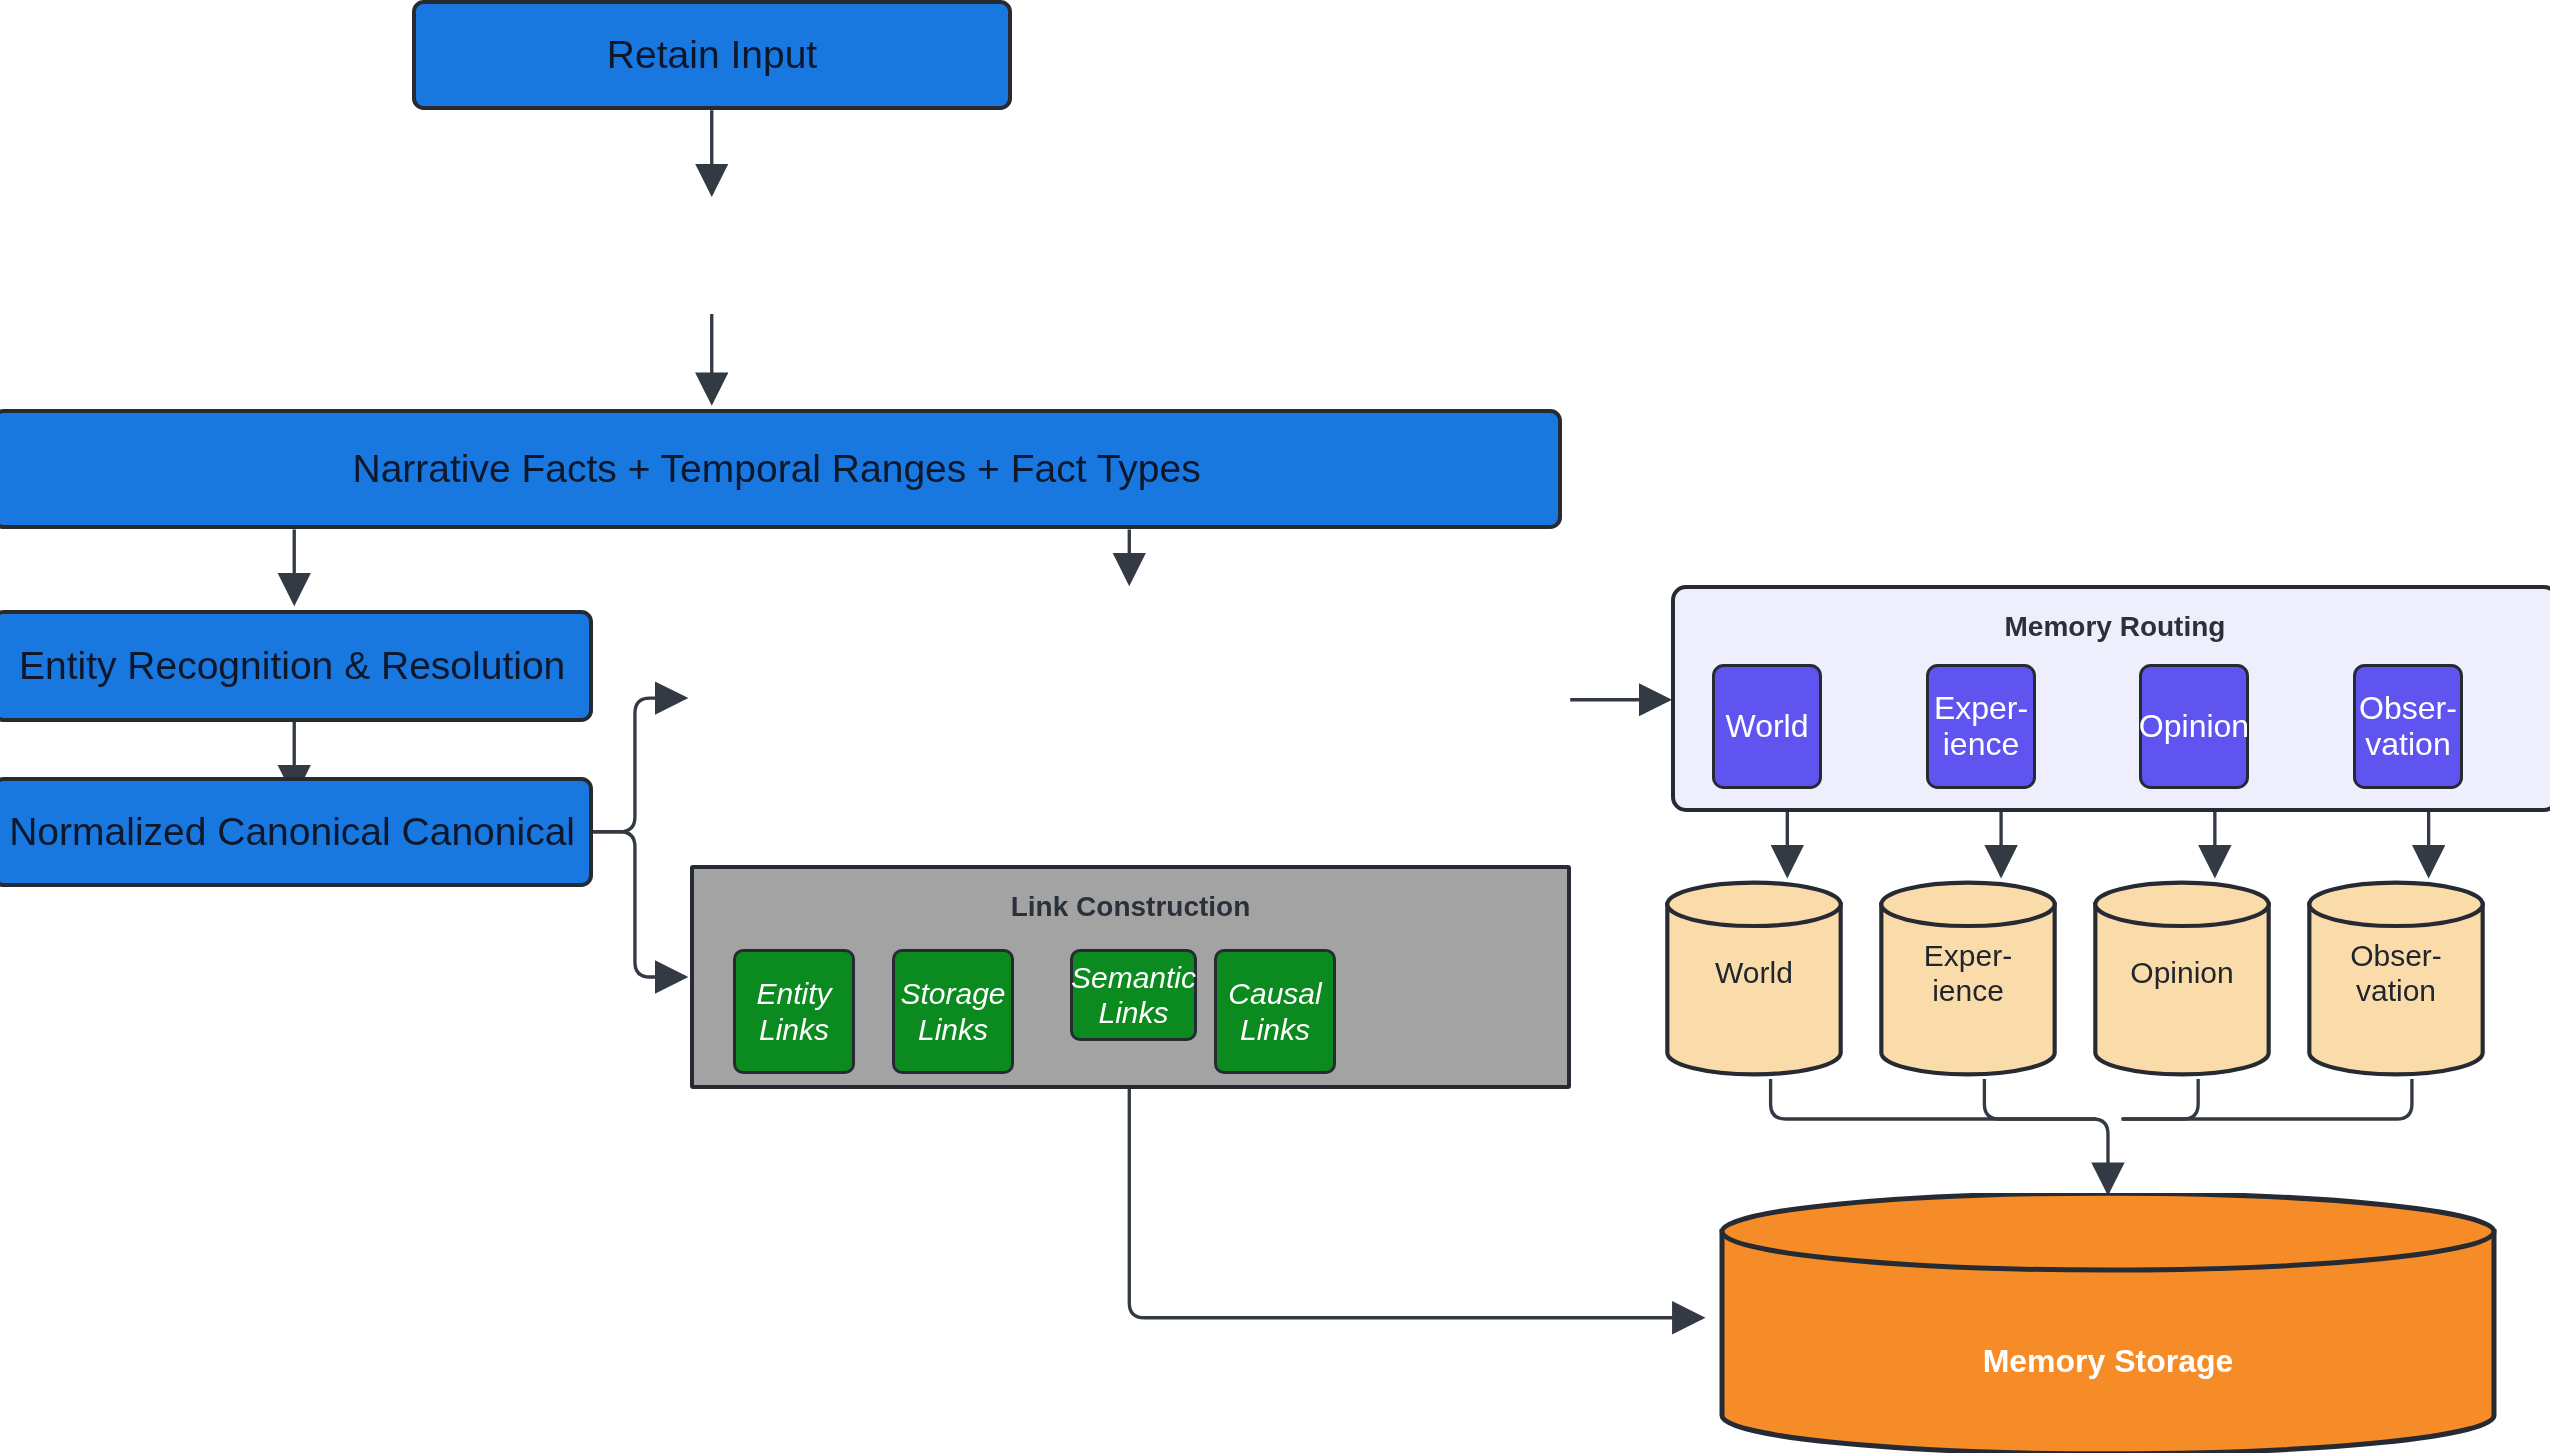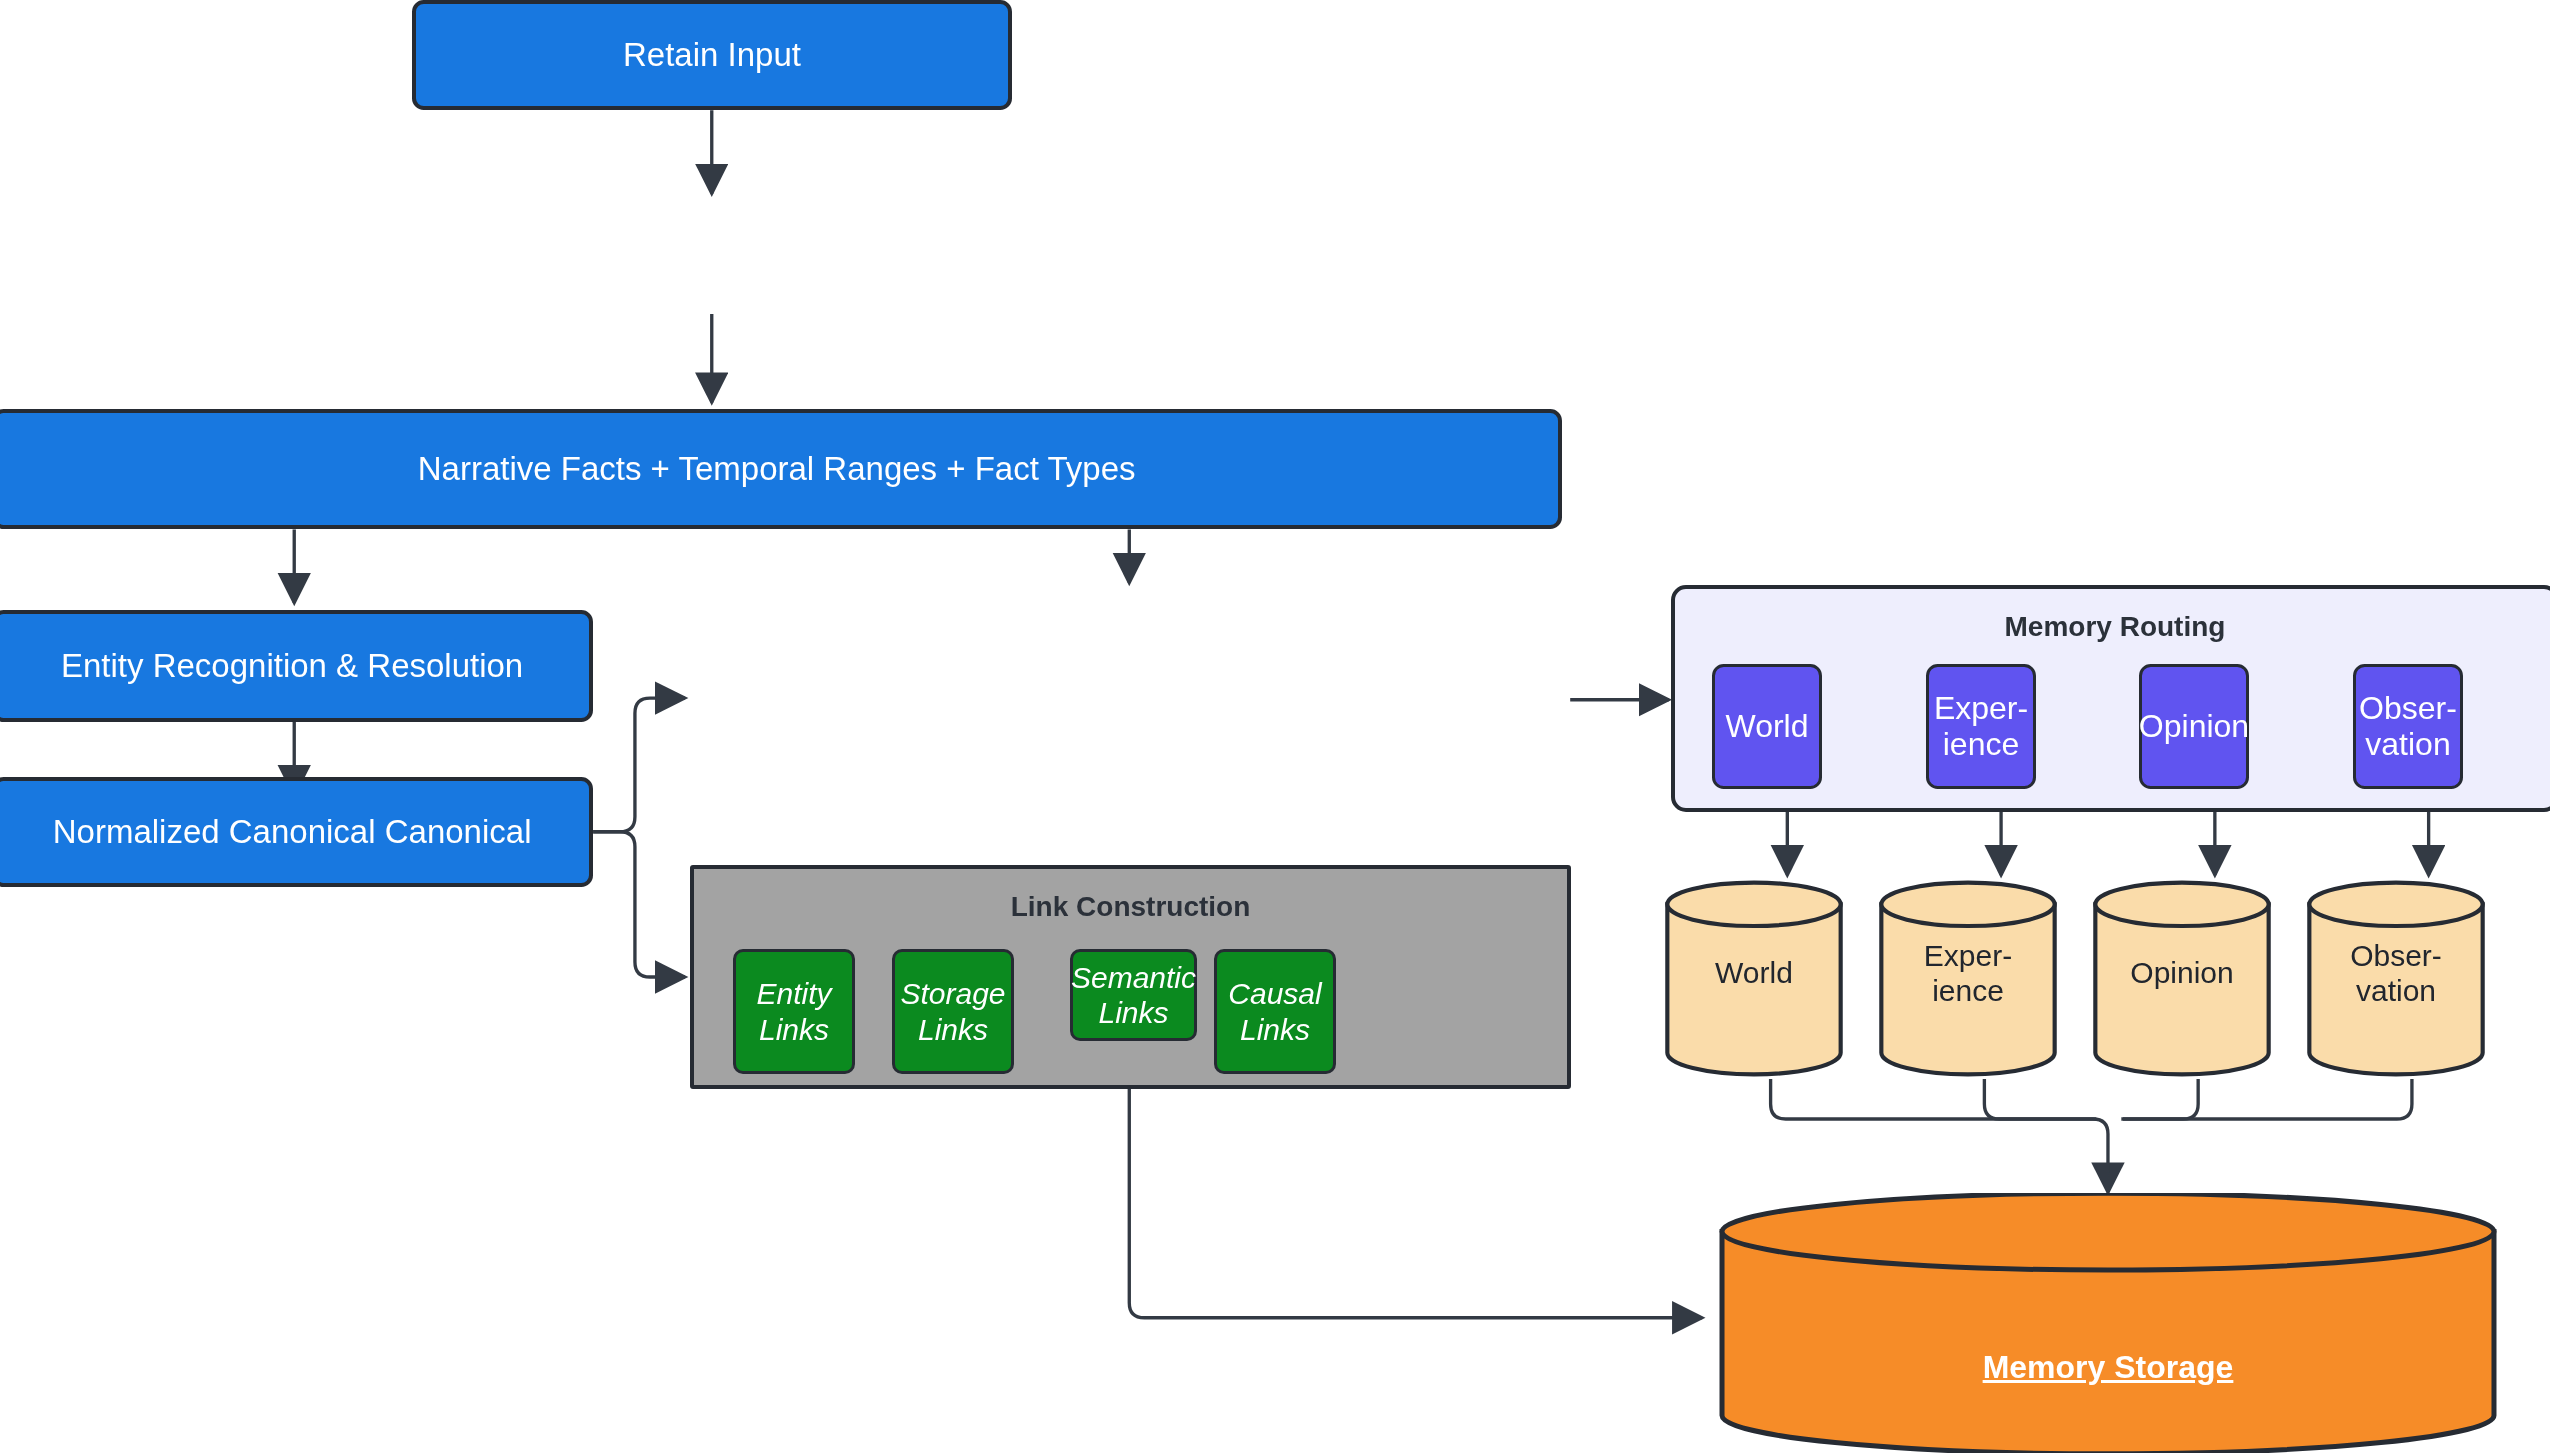--- a/index.html
+++ b/index.html
@@ -3,21 +3,21 @@
 <meta charset="utf-8">
 <style>
   html,body{margin:0;padding:0;background:#ffffff;}
   body{font-family:"Liberation Sans", sans-serif;}
   #stage{position:relative;width:2550px;height:1453px;background:#ffffff;overflow:hidden;}
   #edges{position:absolute;left:0;top:0;width:2550px;height:1453px;pointer-events:none;}
 
   .node{position:absolute;box-sizing:border-box;display:flex;align-items:center;justify-content:center;
         text-align:center;border:4.2px solid #262b33;border-radius:11.7px;}
 
-  .blue{background:#1878e0;color:#ffffff;font-size:33px;}
+  .blue{background:#1878e0;color:#0f172a;font-size:39px;}
   .grp{background:#f3f4f6;border-radius:15px;display:block;}
   .grp-green{background:#a3a3a3;border-radius:3px;display:block;}
   .grp-purple{background:#eeeefd;border-radius:15px;display:block;}
   .grp-title{position:absolute;left:0;right:0;top:22px;text-align:center;
              font-size:28px;font-weight:bold;color:#2b313a;}
 
   .dark{background:#4b515b;color:#ffffff;border-radius:10px;flex-direction:column;line-height:1.15;}
   .dark .l1{font-size:32px;}
   .dark .l2{font-size:23.4px;}
 
@@ -165,17 +165,17 @@
     </svg>
     <div class="lbl nowrap" style="top:65px;">Obser-
 vation</div>
   </div>
 
   <div class="cyl big" style="left:1717px;top:1193px;width:782px;height:261px;">
     <svg width="782" height="261" viewBox="0 0 936 312">
       <path d="M6,46 L6,266 A462,46 0 0 0 930,266 L930,46 Z" fill="#f68c28" stroke="#262b33" stroke-width="6"></path>
       <ellipse cx="468" cy="46" rx="462" ry="46" fill="#f68c28" stroke="#262b33" stroke-width="6"></ellipse>
     </svg>
-    <div class="lbl" style="top:156px;text-decoration:underline;">Memory Storage</div>
+    <div class="lbl" style="top:150px;">Memory Storage</div>
   </div>
 
 </div>
 
 
 </body></html>

